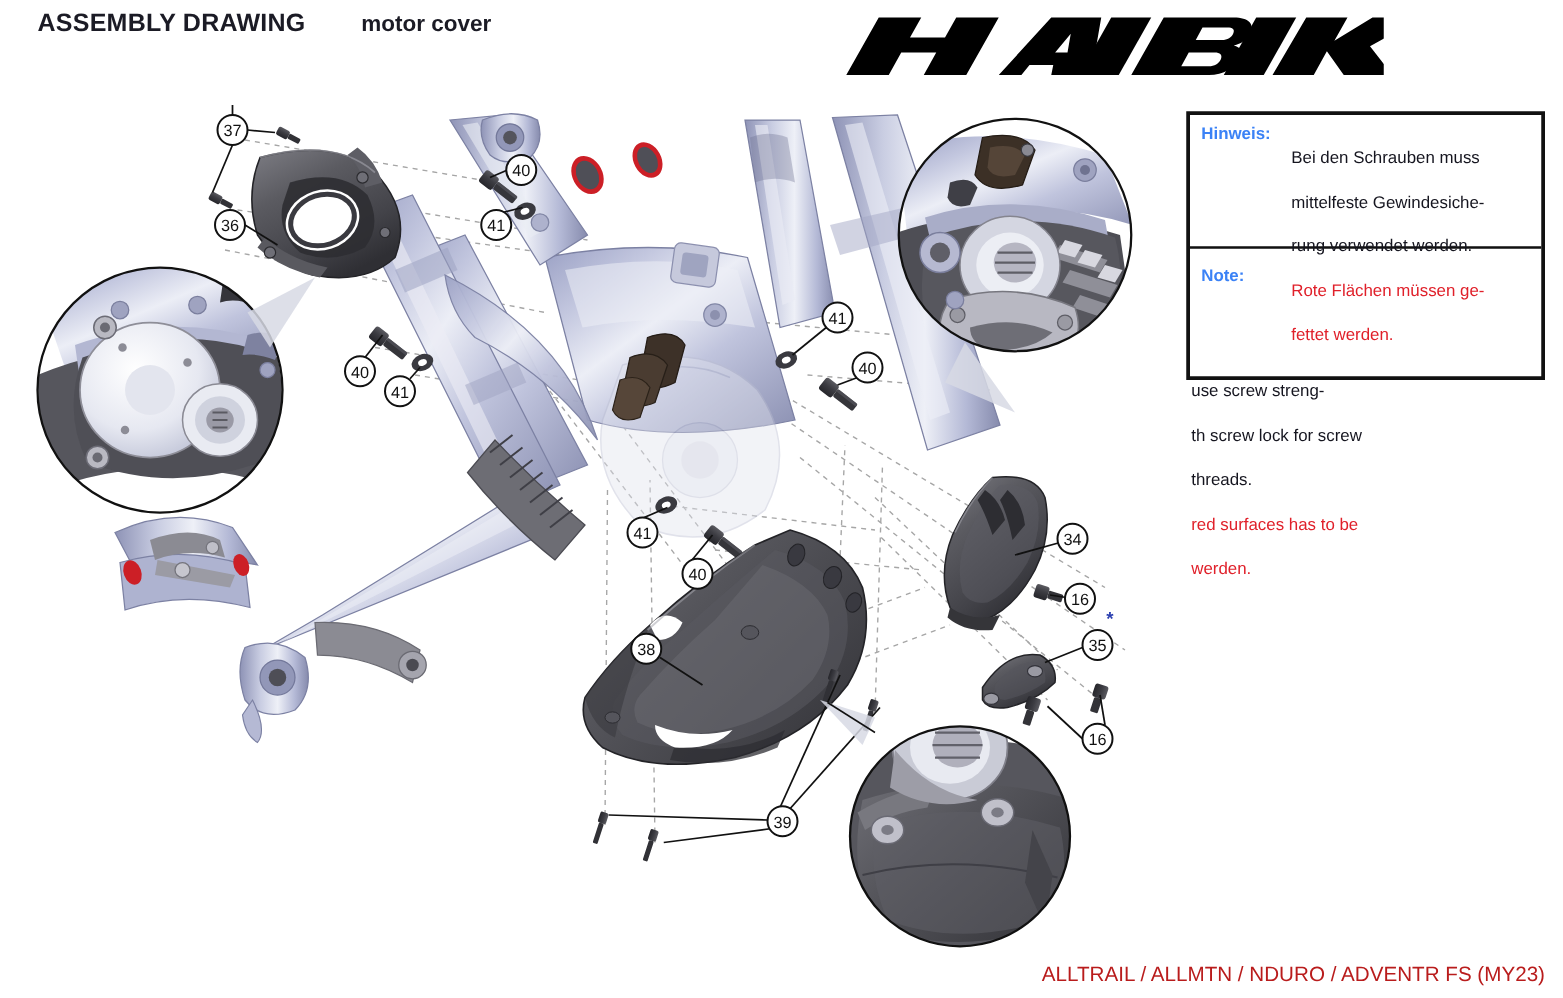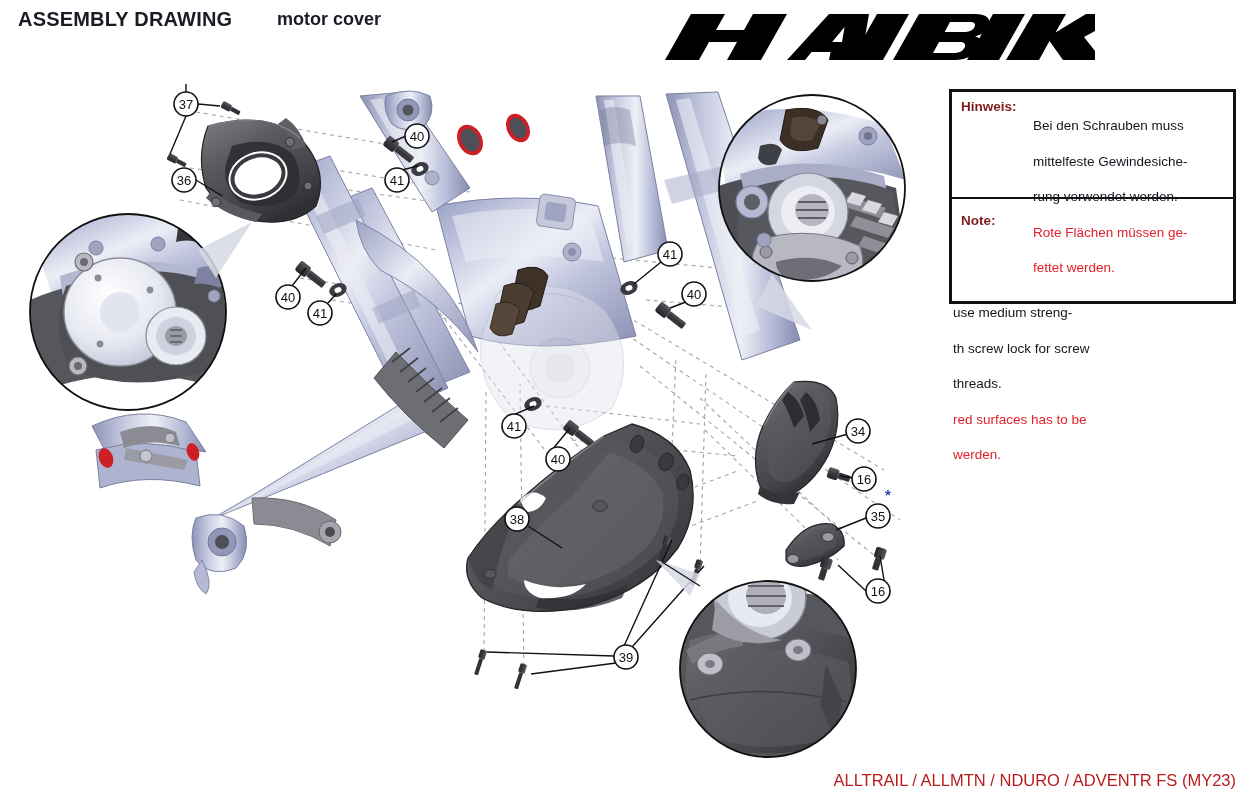--- a/index.html
+++ b/index.html
@@ -5,21 +5,21 @@
 <style>
   html,body{margin:0;padding:0;background:#ffffff;}
   body{
     width:1250px;height:798px;overflow:hidden;position:relative;
     font-family:"Liberation Sans","DejaVu Sans",sans-serif;
     color:#1a1a24;
   }
   #sheet{position:absolute;left:0;top:0;width:1250px;height:798px;background:#fff;}
 
   
-  #header{position:absolute;left:0;top:0;width:1075px;height:52px;padding-left:28px;}
+  #header{position:absolute;left:12px;top:0;width:1075px;height:52px;padding-left:28px;}
   #title-main{
     position:absolute;left:18px;top:8px;
     font-size:20px;font-weight:bold;letter-spacing:.2px;
     color:#1b1b25;white-space:nowrap;
   }
   #title-sub{
     position:absolute;left:277px;top:9px;
     font-size:18px;font-weight:bold;color:#1b1b25;white-space:nowrap;
   }
   #brand-logo{position:absolute;right:8px;top:2px;width:440px;height:58px;}
@@ -31,21 +31,21 @@
   
   #note-box{
     position:absolute;left:949px;top:89px;width:287px;height:215px;
     border:3px solid #111;background:#fff;box-sizing:border-box;
   }
   .note-row{display:flex;box-sizing:border-box;}
   #note-row-de{height:107px;border-bottom:2px solid #111;}
   #note-row-en{height:102px;flex-direction:column;}
   .note-key{
     width:80px;flex:0 0 80px;padding:7px 0 0 9px;box-sizing:border-box;
-    font-size:13.5px;font-weight:bold;color:#7f1d1d;
+    font-size:13.5px;font-weight:bold;color:#3b82f6;
   }
   #note-row-en .note-key{padding-top:14px;}
   .note-body{flex:1 1 auto;padding:6px 6px 0 1px;box-sizing:border-box;}
   .note-line{font-size:13.5px;line-height:15.6px;color:#15151f;white-space:nowrap;margin-top:20px;}
   .note-line.red{color:#e0202a;}
 
   
   #footer-model{
     position:absolute;right:14px;bottom:8px;
     font-size:16.5px;color:#b91c1c;white-space:nowrap;
@@ -625,21 +625,21 @@
         <div class="note-line">Bei den Schrauben muss</div>
         <div class="note-line">mittelfeste Gewindesiche-</div>
         <div class="note-line">rung verwendet werden.</div>
         <div class="note-line red">Rote Flächen müssen ge-</div>
         <div class="note-line red">fettet werden.</div>
       </div>
     </div>
     <div class="note-row" id="note-row-en">
       <div class="note-key">Note:</div>
       <div class="note-body">
-        <div class="note-line">use medium streng-</div>
+        <div class="note-line">use screw streng-</div>
         <div class="note-line">th screw lock for screw</div>
         <div class="note-line">threads.</div>
         <div class="note-line red">red surfaces has to be</div>
         <div class="note-line red">werden.</div>
       </div>
     </div>
   </div>
 
   <div id="footer-model">ALLTRAIL / ALLMTN / NDURO / ADVENTR FS (MY23)</div>
 

